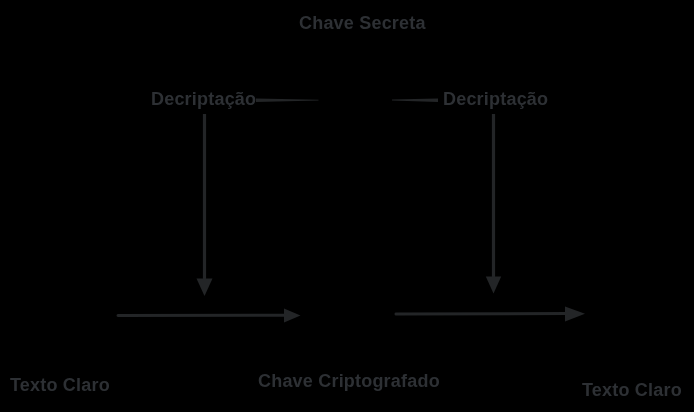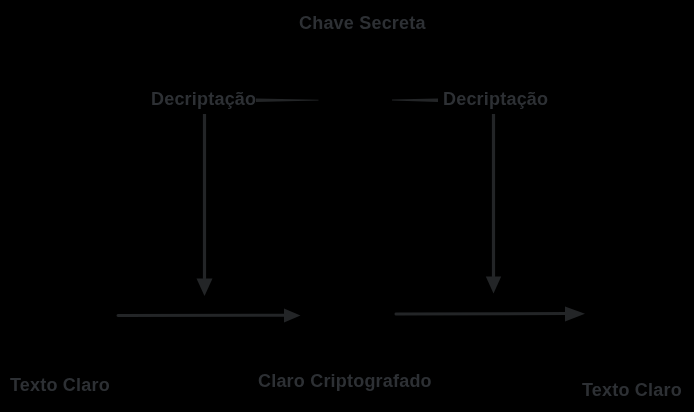--- a/index.html
+++ b/index.html
@@ -73,17 +73,17 @@
     </g>
 
     <g>
       <line class="stroke" x1="396" y1="314" x2="567" y2="313.6" stroke-width="3" stroke-linecap="round"></line>
       <polygon class="fill" points="565,306.6 565,321.4 585,313.8"></polygon>
     </g>
   </svg>
 
   <div class="label lbl-plain-left">Texto Claro</div>
 
-  <div class="label lbl-cipher">Claro Criptografado</div>
+  <div class="label lbl-cipher">Chave Criptografado</div>
 
   <div class="label lbl-plain-right">Texto Claro</div>
 
 </div>
 
 </body></html>

